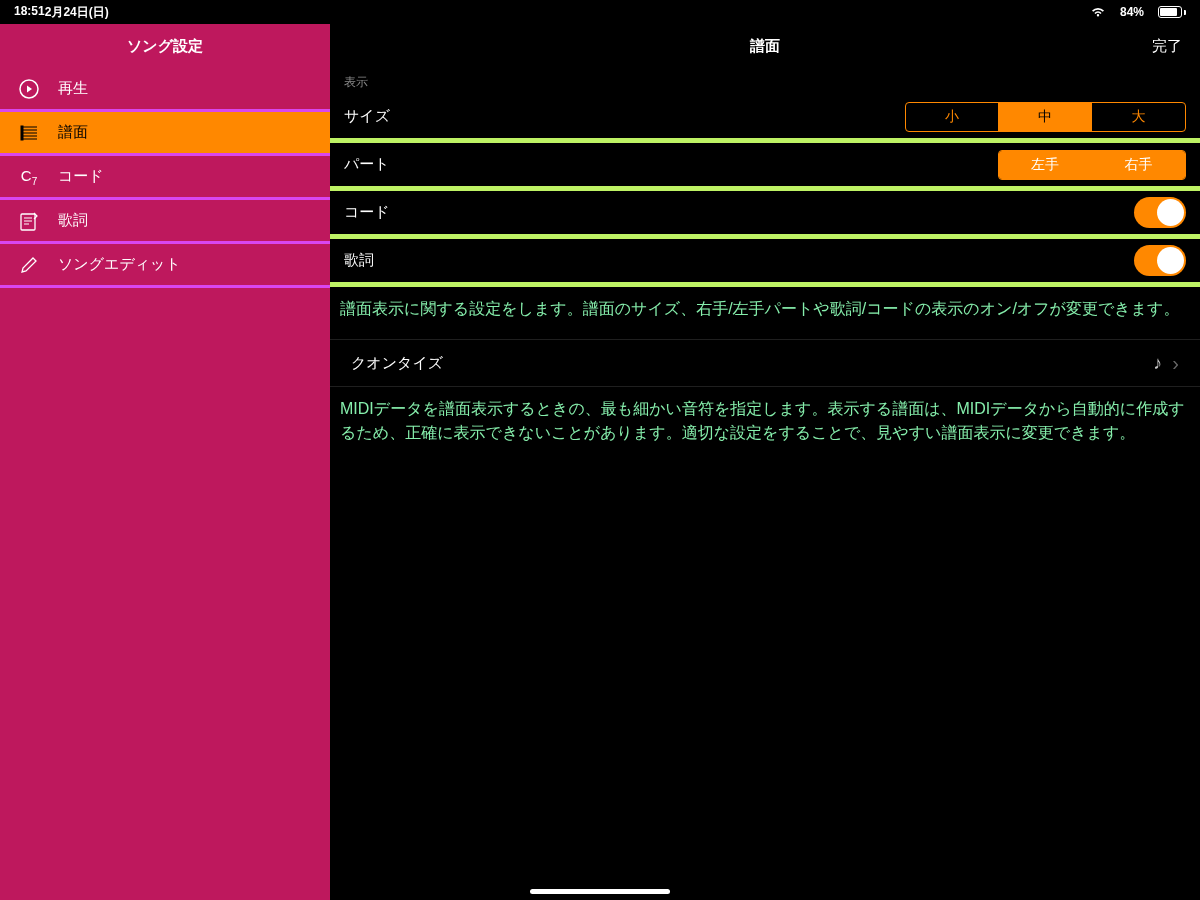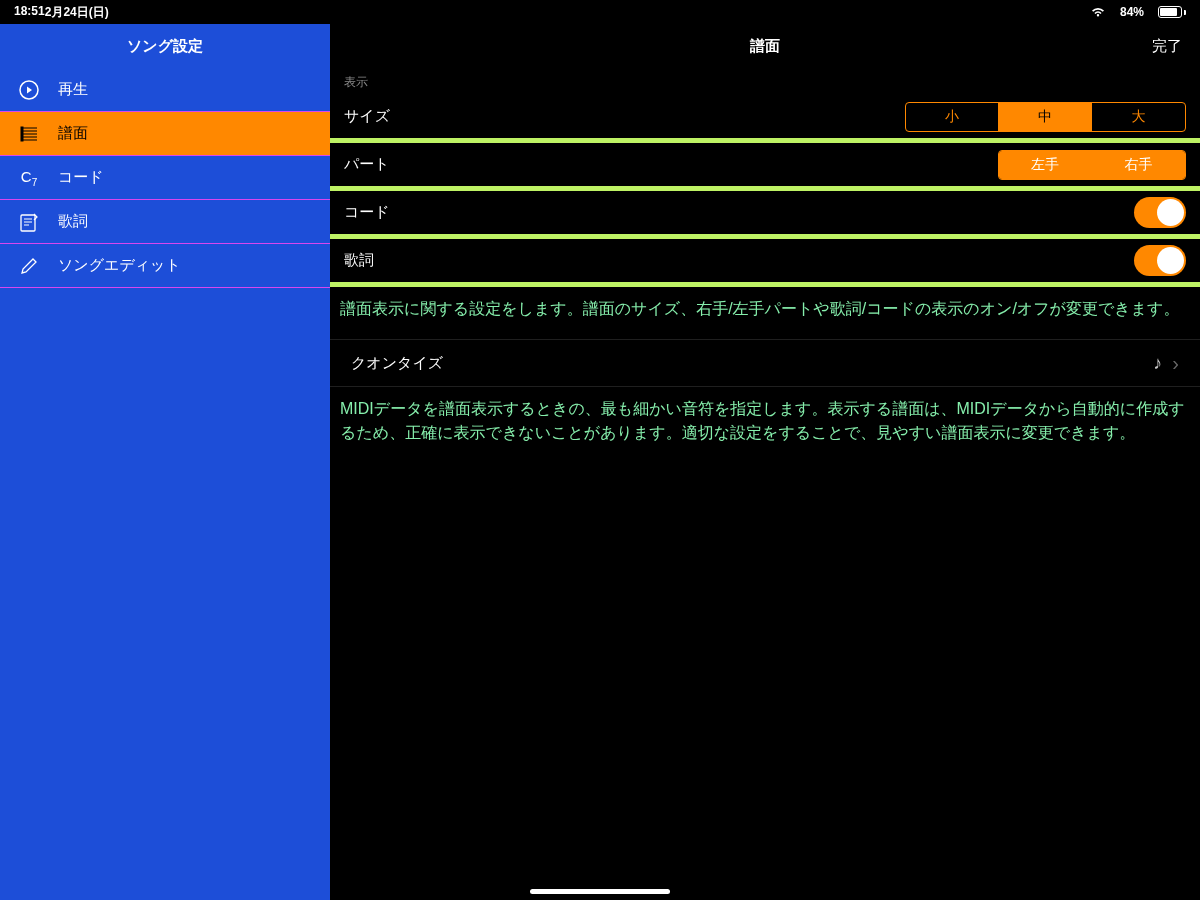--- a/index.html
+++ b/index.html
@@ -35,39 +35,39 @@
   position: relative;
   padding: 1px;
 }
 .battery-fill { width: 84%; height: 100%; background: #fff; border-radius: 1px; }
 .battery-tip { width: 2px; height: 5px; background: #fff; border-radius: 0 1px 1px 0; }
 
 .app { display: flex; width: 100%; height: 100%; padding-top: 24px; }
 
 .sidebar {
   width: 330px;
-  background: #1d4ed8;
+  background: #be185d;
   display: flex;
   flex-direction: column;
 }
 .sidebar-title {
   height: 44px;
   display: flex;
   align-items: center;
   justify-content: center;
   font-size: 15px;
   font-weight: 600;
 }
 .sidebar-item {
   height: 44px;
   display: flex;
   align-items: center;
   padding: 0 18px;
   gap: 18px;
-  border-bottom: 1px solid #d946ef;
+  border-bottom: 3px solid #d946ef;
   font-size: 15px;
   cursor: pointer;
 }
 .sidebar-item.active { background: #ff8800; color: #000; }
 .sidebar-item.active svg { stroke: #000; fill: #000; }
 .sidebar-icon { width: 22px; height: 22px; display: flex; align-items: center; justify-content: center; }
 .chord-text { font-size: 15px; font-weight: 400; }
 .chord-sub { font-size: 10px; vertical-align: sub; }
 
 .main {

